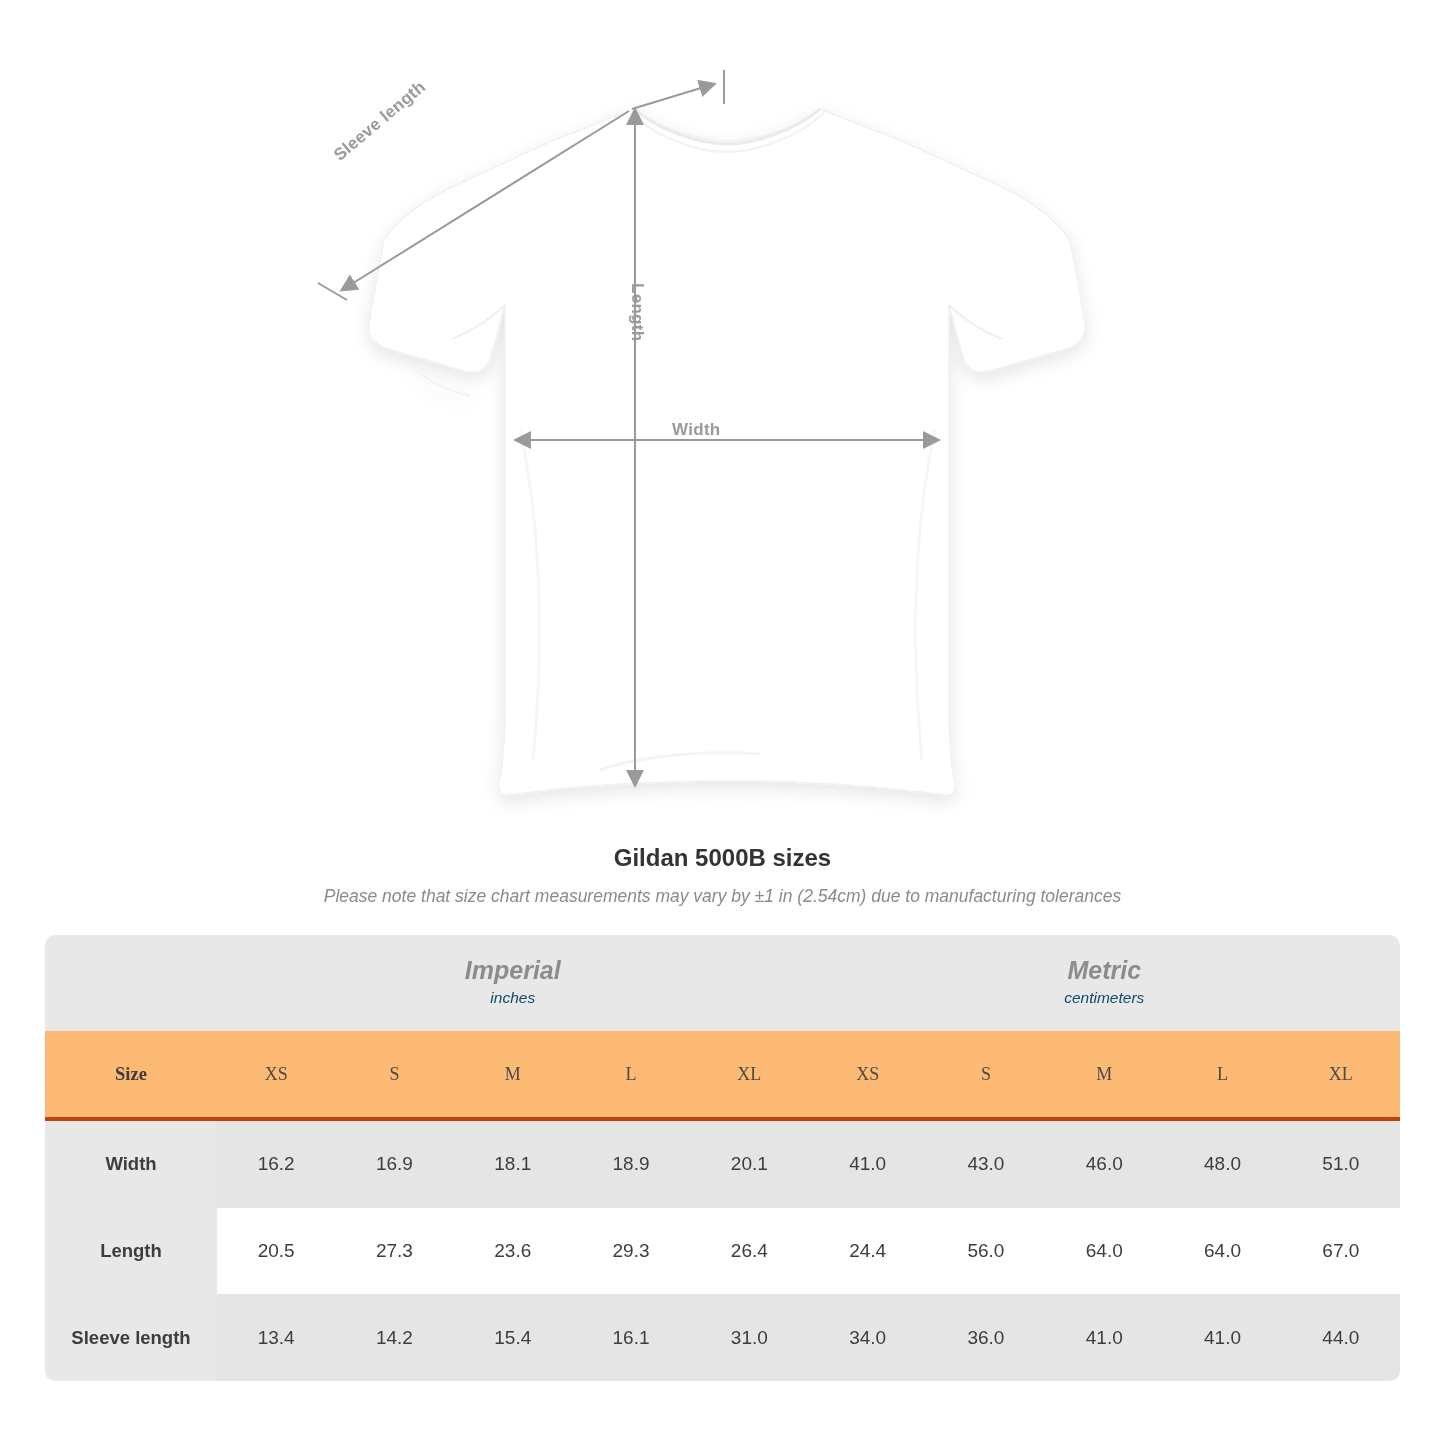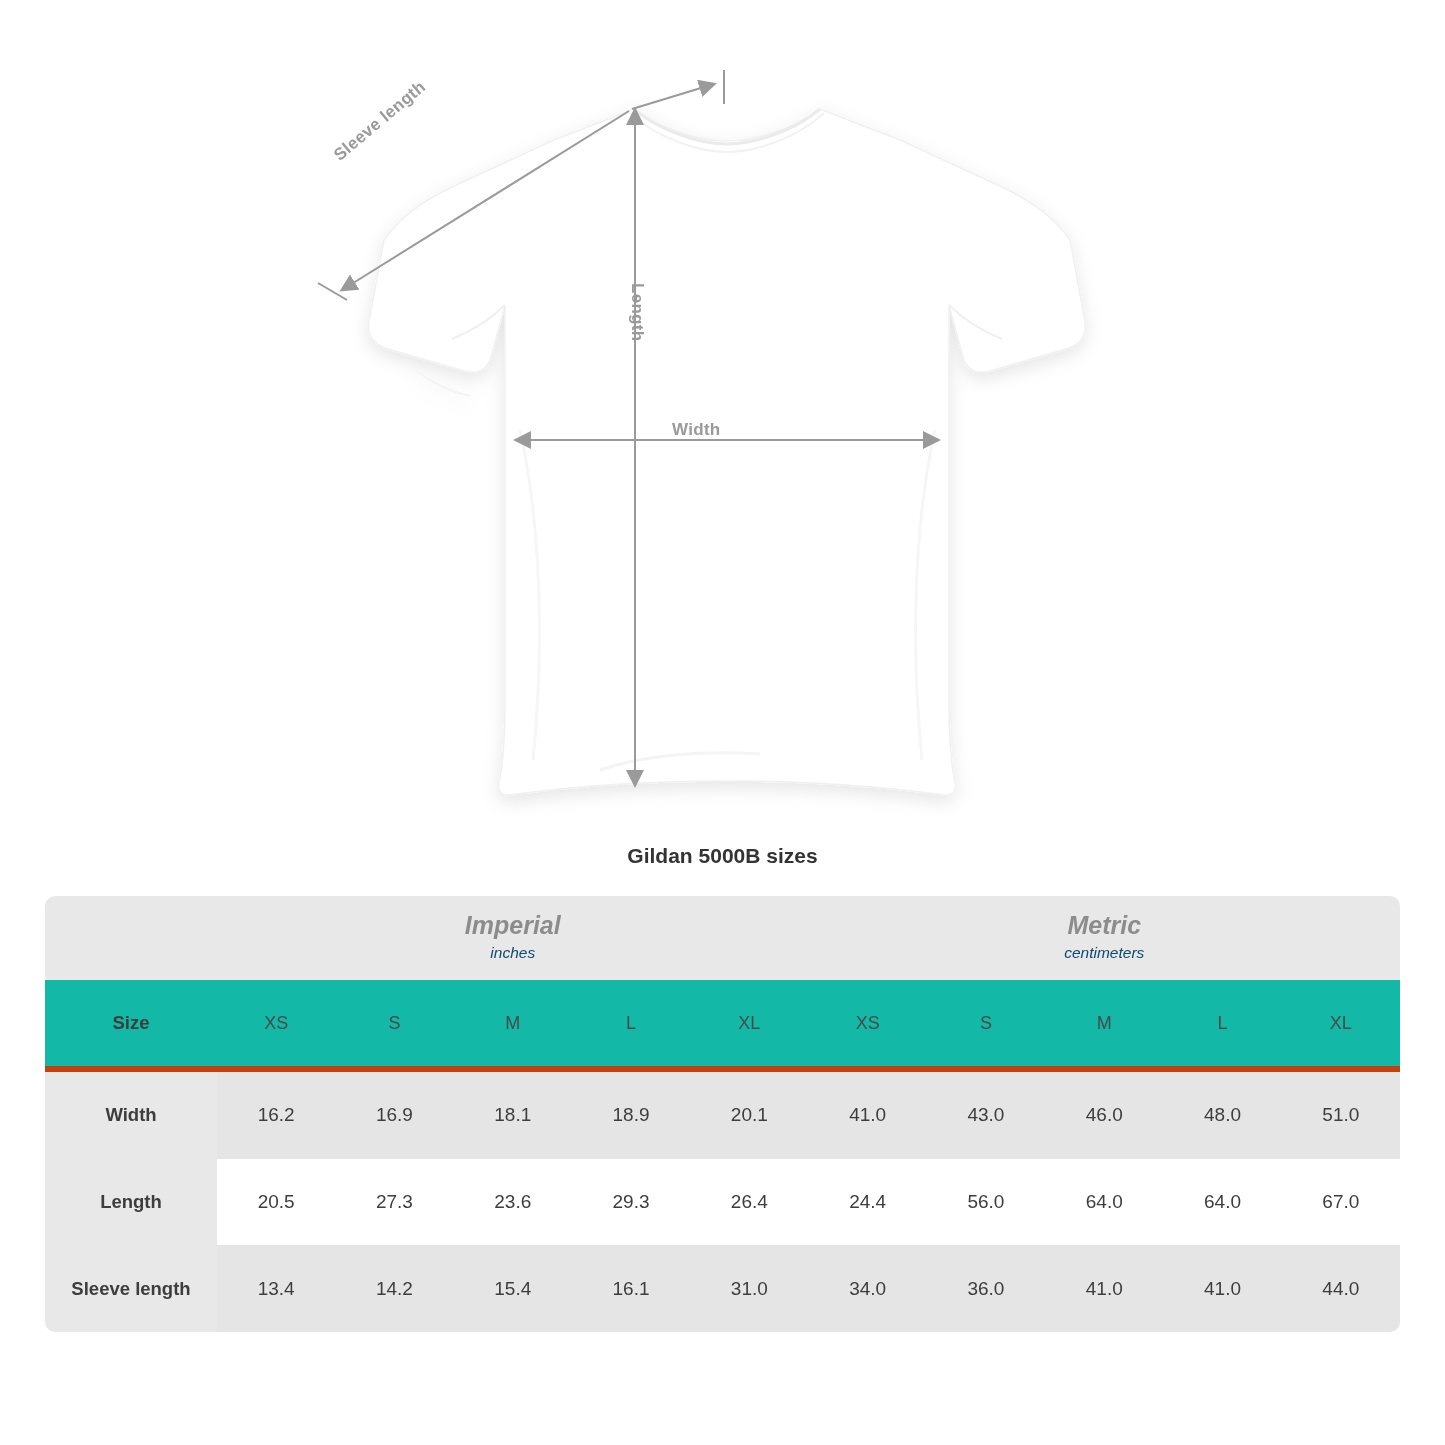--- a/index.html
+++ b/index.html
@@ -56,21 +56,21 @@
     transform: rotate(-40deg);
     transform-origin: left top;
   }
 
   
   .title-block {
     text-align: center;
     margin-top: 14px;
   }
   .chart-title {
-    font-size: 21px;
+    font-size: 24px;
     font-weight: bold;
     color: #333333;
     margin: 0 0 14px 0;
   }
   .chart-note {
     font-size: 17.5px;
     font-style: italic;
     color: #8a8a8a;
     margin: 0;
   }
@@ -86,21 +86,21 @@
     table-layout: fixed;
   }
   table.size-table td, table.size-table th {
     text-align: center;
     vertical-align: middle;
     font-weight: normal;
   }
 
   .unit-header td {
     background: #e8e8e8;
-    height: 84px;
+    height: 96px;
     padding: 0;
   }
   .unit-header td:first-child {
     border-top-left-radius: 10px;
   }
   .unit-header td:last-child {
     border-top-right-radius: 10px;
   }
   .unit-name {
     font-size: 25px;
@@ -113,22 +113,23 @@
     font-size: 15.5px;
     font-style: italic;
     color: #0c4a6e;
     line-height: 1.6;
   }
 
   .head-row td {
     height: 84px;
     font-size: 18px;
     color: #4a4a4a;
-    background: #14b8a6;
-    border-bottom: 6px solid #c2410c;
+    background: #fdba74;
+    border-bottom: 4px solid #c2410c;
+    font-family: Liberation Serif, serif;
   }
   .head-row td.rowhead {
     font-weight: bold;
     font-size: 18.5px;
     color: #3d3d3d;
   }
 
   .data-row td {
     height: 84px;
     font-size: 19px;
@@ -235,20 +236,21 @@
       </g>
     </svg>
 
     <div class="dim-label" id="label-width">Width</div>
     <div class="dim-label" id="label-length">Length</div>
     <div class="dim-label" id="label-sleeve">Sleeve length</div>
   </div>
 
   <div class="title-block">
     <h1 class="chart-title">Gildan 5000B sizes</h1>
+    <p class="chart-note">Please note that size chart measurements may vary by ±1 in (2.54cm) due to manufacturing tolerances</p>
   </div>
 
   <div class="table-wrap">
     <table class="size-table">
       <colgroup>
         <col class="c-rowhead">
         <col class="c-cell">
           <col class="c-cell">
           <col class="c-cell">
           <col class="c-cell">

